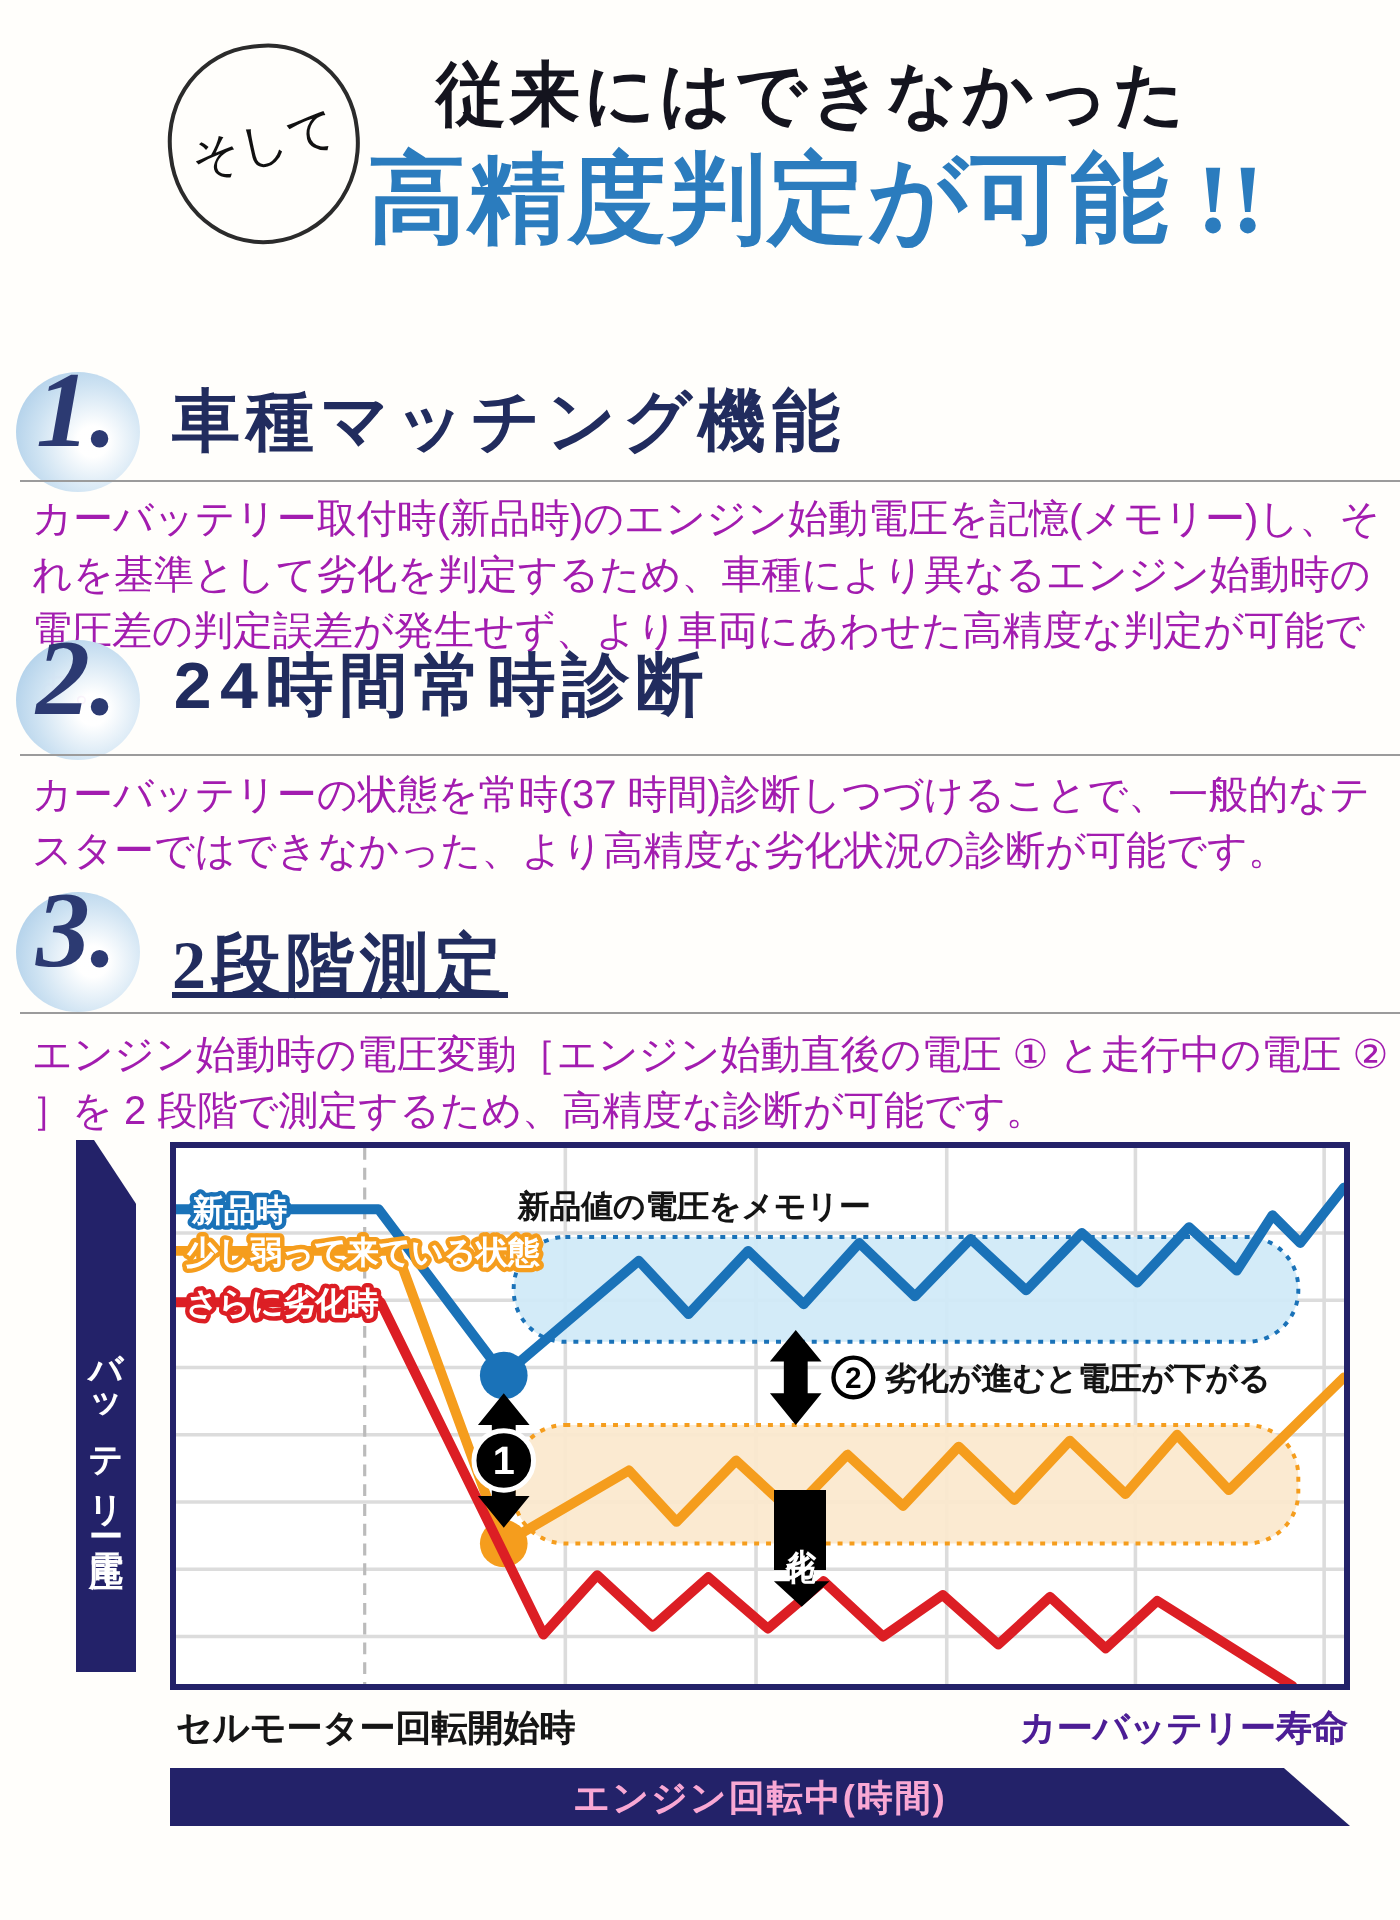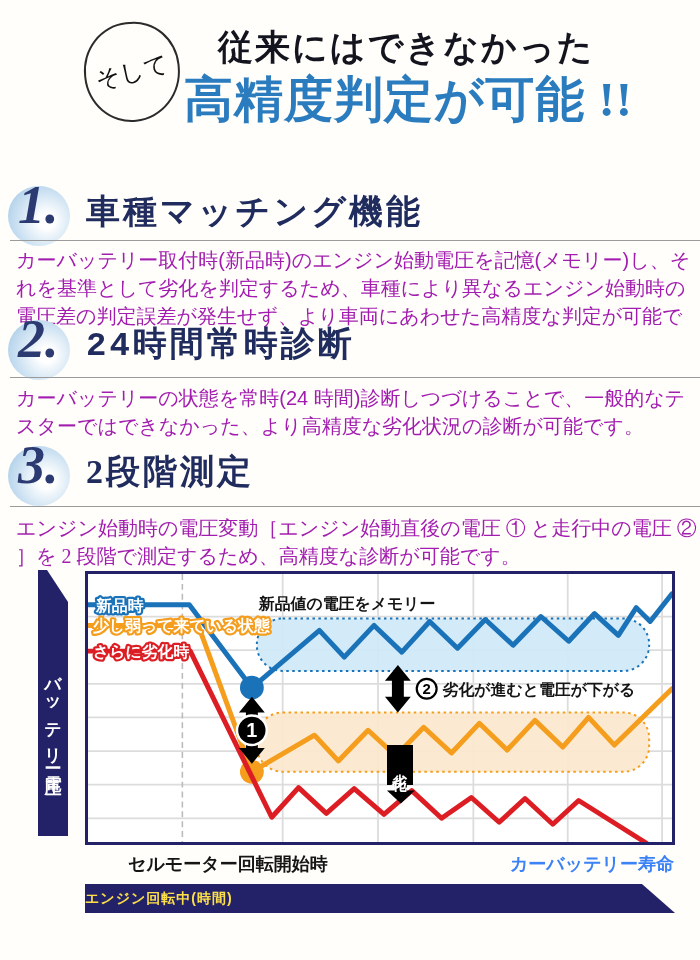--- a/index.html
+++ b/index.html
@@ -64,30 +64,30 @@
     position:absolute;left:85px;top:571px;width:590px;height:274px;
     box-sizing:border-box;border:3px solid #232269;background:#fff;
   }
   .plot svg{display:block;width:100%;height:100%;}
   .decay-box{
     position:absolute;left:387px;top:745px;width:26px;height:40px;
     background:#000;color:#fff;display:flex;align-items:center;justify-content:center;
     writing-mode:vertical-rl;font-size:15px;font-weight:700;letter-spacing:3px;line-height:1;
   }
   .x-start{
-    position:absolute;left:88px;top:852px;font-size:18px;font-weight:600;color:#151515;margin-left:40px;
+    position:absolute;left:88px;top:852px;font-size:18px;font-weight:600;color:#151515;
   }
   .x-end{
-    position:absolute;right:26px;top:852px;font-size:18px;font-weight:600;color:#3b82f6;
+    position:absolute;right:26px;top:852px;font-size:18px;font-weight:600;color:#4c1d95;
   }
   .x-bar{
     position:absolute;left:85px;top:884px;width:590px;height:29px;background:#232269;
     clip-path:polygon(0 0,94.4% 0,100% 100%,0 100%);
-    display:flex;align-items:center;
-    color:#fde047;font-size:14px;font-weight:600;letter-spacing:1px;
+    display:flex;align-items:center;justify-content:center;
+    color:#f9a8d4;font-size:18px;font-weight:600;letter-spacing:1px;
   }
   .lgd{font-weight:700;font-size:16px;paint-order:stroke;fill:#fff;stroke-linejoin:round;}
   .anno{font-weight:700;font-size:16px;fill:#141414;}
 </style>
 </head>
 <body>
 
 <div class="hero-badge">
   <span>そして</span>
 </div>
@@ -97,27 +97,27 @@
 <div class="sec-badge" style="left:8px;top:186px;"></div>
 <div class="sec-num" style="left:18px;top:178px;">1.</div>
 <div class="sec-title" style="top:192px;">車種マッチング機能</div>
 <div class="sec-rule" style="top:240px;"></div>
 <div class="sec-body" style="top:246px;">カーバッテリー取付時(新品時)のエンジン始動電圧を記憶(メモリー)し、それを基準として劣化を判定するため、車種により異なるエンジン始動時の電圧差の判定誤差が発生せず、より車両にあわせた高精度な判定が可能です。</div>
 
 <div class="sec-badge" style="left:8px;top:320px;"></div>
 <div class="sec-num" style="left:18px;top:312px;">2.</div>
 <div class="sec-title" style="top:326px;font-family:Liberation Mono, monospace;">24時間常時診断</div>
 <div class="sec-rule" style="top:377px;"></div>
-<div class="sec-body" style="top:384px;">カーバッテリーの状態を常時(24 時間)診断しつづけることで、一般的なテスターではできなかった、より高精度な劣化状況の診断が可能です。</div>
+<div class="sec-body" style="top:384px;">カーバッテリーの状態を常時(37 時間)診断しつづけることで、一般的なテスターではできなかった、より高精度な劣化状況の診断が可能です。</div>
 
 <div class="sec-badge" style="left:8px;top:446px;"></div>
 <div class="sec-num" style="left:18px;top:438px;">3.</div>
-<div class="sec-title" style="top:452px;">2段階測定</div>
+<div class="sec-title" style="top:464px;text-decoration:underline;">2段階測定</div>
 <div class="sec-rule" style="top:506px;"></div>
-<div class="sec-body" style="top:514px;font-family:Liberation Serif, serif;">エンジン始動時の電圧変動［エンジン始動直後の電圧 ① と走行中の電圧 ② ］を 2 段階で測定するため、高精度な診断が可能です。</div>
+<div class="sec-body" style="top:514px;">エンジン始動時の電圧変動［エンジン始動直後の電圧 ① と走行中の電圧 ② ］を 2 段階で測定するため、高精度な診断が可能です。</div>
 
 <div class="y-bar">
   <span>バッテリー電圧</span>
 </div>
 
 <div class="plot">
   <svg viewBox="0 0 588 271" preserveAspectRatio="none">
     <g id="dyn-layer">
         <line x1="0" y1="43" x2="588" y2="43" stroke="#dcdcdc" stroke-width="1.8"></line>
         <line x1="0" y1="77" x2="588" y2="77" stroke="#dcdcdc" stroke-width="1.8"></line>

